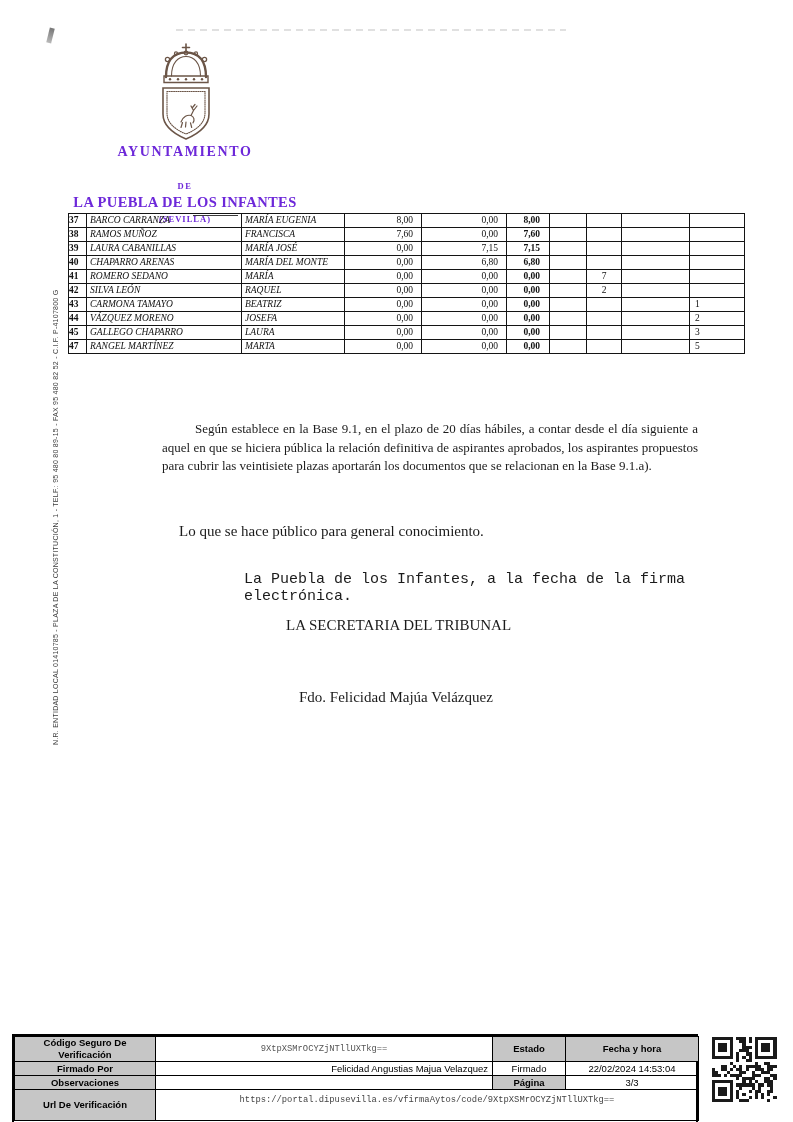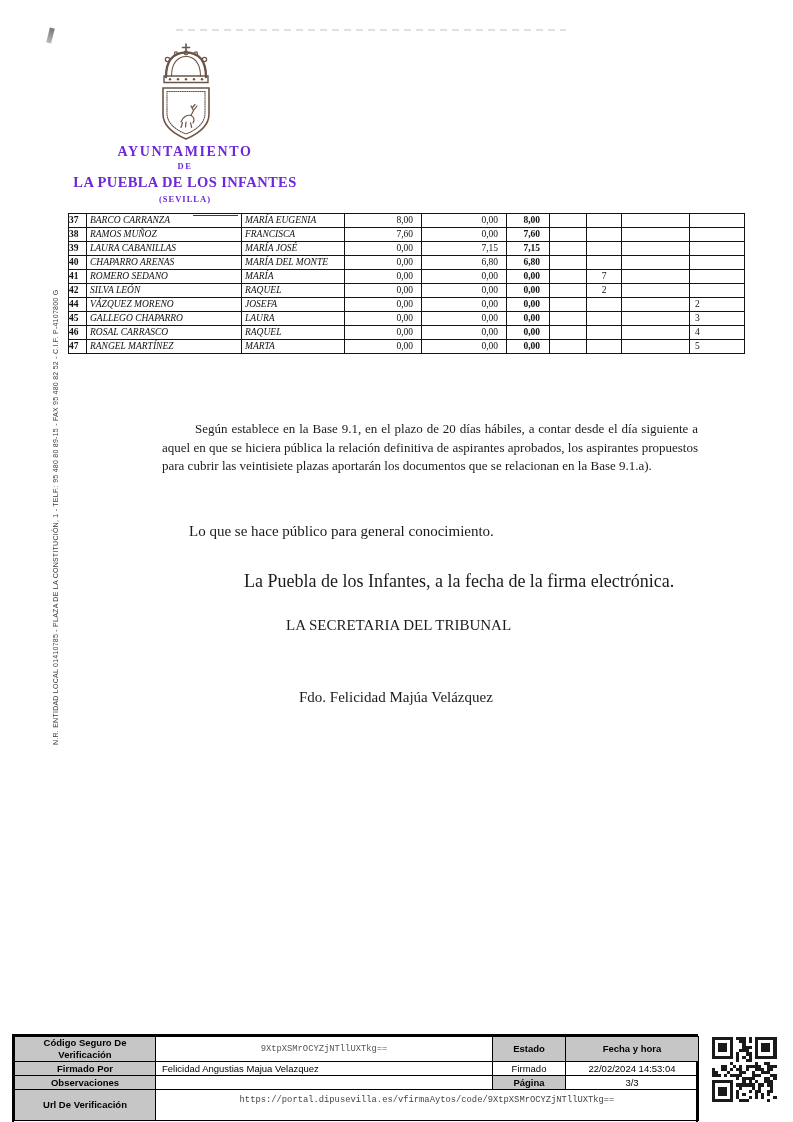--- a/index.html
+++ b/index.html
@@ -11,21 +11,21 @@
   .tick-artifact{position:absolute;left:48px;top:28px;width:5px;height:15px;
     background:linear-gradient(#777,#b9b9b9);transform:rotate(14deg);}
   .line-artifact{position:absolute;left:176px;top:29px;width:390px;height:2px;opacity:.55;
     background:repeating-linear-gradient(90deg,#c7c7c7 0 7px,transparent 7px 12px);}
   .overline-artifact{position:absolute;left:193px;top:215px;width:45px;height:1.4px;background:#3a3a3a;}
 
   
   .crest{position:absolute;left:141px;top:42px;width:90px;height:102px;}
   .org-block{position:absolute;left:60px;top:144px;width:250px;text-align:center;color:#6d28d9;}
   .org-line1{font-size:14px;letter-spacing:1.6px;font-weight:bold;}
-  .org-line2{font-size:8.5px;letter-spacing:1.5px;margin-top:1px;font-weight:bold;}
+  .org-line2{font-size:8.5px;letter-spacing:1.5px;margin-top:21px;font-weight:bold;}
   .org-line3{font-size:14.5px;letter-spacing:.4px;margin-top:3px;font-weight:bold;white-space:nowrap;}
   .org-line4{font-size:8.5px;letter-spacing:1px;margin-top:3px;font-weight:bold;}
 
   
   .side-text{position:absolute;left:52px;top:745px;transform-origin:0 0;transform:rotate(-90deg);
     white-space:nowrap;font-family:"Liberation Sans",sans-serif;font-size:7px;letter-spacing:.25px;color:#3c3c3c;}
 
   
   .results{position:absolute;left:68px;top:213px;border-collapse:collapse;table-layout:fixed;
     font-size:9.5px;color:#101010;}
@@ -33,32 +33,32 @@
   .results td.num{font-weight:bold;text-align:left;}
   .results td.surname,.results td.given{padding-left:3px;font-style:italic;}
   .results td.score{text-align:right;padding-right:8px;}
   .results td.total{font-weight:bold;text-align:right;padding-right:9px;}
   .results td.c8{text-align:center;}
   .results td.c10{padding-left:5px;}
 
   
   .paragraph{position:absolute;left:130px;top:420px;width:536px;font-size:13px;line-height:18.5px;
     text-align:justify;text-indent:33px;margin-left:32px;}
-  .line-public{position:absolute;left:189px;top:523px;font-size:15px;text-align:center;}
-  .line-place{position:absolute;left:244px;top:571px;font-size:18px;}
+  .line-public{position:absolute;left:179px;top:523px;font-size:15px;text-align:center;}
+  .line-place{position:absolute;left:244px;top:571px;font-size:15px;font-family:Liberation Mono, monospace;}
   .line-role{position:absolute;left:286px;top:617px;font-size:15px;}
   .line-signed{position:absolute;left:299px;top:689px;font-size:15px;}
 
   
   .footer-box{position:absolute;left:12px;top:1034px;width:686px;border:2px solid #000;padding:0 0 2px 0;box-sizing:border-box;}
   .footer-table{border-collapse:collapse;table-layout:fixed;width:100%;
     font-family:"Liberation Sans",sans-serif;font-size:9.5px;color:#000;}
   .footer-table td{border:1px solid #000;padding:0 4px;height:13px;line-height:12px;overflow:hidden;}
   .footer-table td.lbl{background:#c6c6c6;font-weight:bold;text-align:center;}
-  .footer-table td.val{text-align:left;padding-left:6px;}
+  .footer-table td.val{text-align:right;padding-left:6px;}
   .footer-table td.mono{font-family:"Liberation Mono",monospace;font-size:8.8px;color:#555;text-align:center;}
   .footer-table td.ctr{text-align:center;}
   .footer-table td.url-cell{vertical-align:top;padding-top:4px;height:26px;color:#444;}
 
   .qr-wrap{position:absolute;left:710px;top:1037px;width:68px;height:65px;}
 </style>
 </head>
 <body>
 
 <div class="tick-artifact"></div>
@@ -176,20 +176,32 @@
         <td class="given">RAQUEL</td>
         <td class="score">0,00</td>
         <td class="score">0,00</td>
         <td class="total">0,00</td>
         <td class="c7"></td>
         <td class="c8">2</td>
         <td class="c9"></td>
         <td class="c10"></td>
       </tr>
       <tr>
+        <td class="num">43</td>
+        <td class="surname">CARMONA TAMAYO</td>
+        <td class="given">BEATRIZ</td>
+        <td class="score">0,00</td>
+        <td class="score">0,00</td>
+        <td class="total">0,00</td>
+        <td class="c7"></td>
+        <td class="c8"></td>
+        <td class="c9"></td>
+        <td class="c10">1</td>
+      </tr>
+      <tr>
         <td class="num">44</td>
         <td class="surname">VÁZQUEZ MORENO</td>
         <td class="given">JOSEFA</td>
         <td class="score">0,00</td>
         <td class="score">0,00</td>
         <td class="total">0,00</td>
         <td class="c7"></td>
         <td class="c8"></td>
         <td class="c9"></td>
         <td class="c10">2</td>
@@ -198,32 +210,20 @@
         <td class="num">45</td>
         <td class="surname">GALLEGO CHAPARRO</td>
         <td class="given">LAURA</td>
         <td class="score">0,00</td>
         <td class="score">0,00</td>
         <td class="total">0,00</td>
         <td class="c7"></td>
         <td class="c8"></td>
         <td class="c9"></td>
         <td class="c10">3</td>
-      </tr>
-      <tr>
-        <td class="num">46</td>
-        <td class="surname">ROSAL CARRASCO</td>
-        <td class="given">RAQUEL</td>
-        <td class="score">0,00</td>
-        <td class="score">0,00</td>
-        <td class="total">0,00</td>
-        <td class="c7"></td>
-        <td class="c8"></td>
-        <td class="c9"></td>
-        <td class="c10">4</td>
       </tr>
       <tr>
         <td class="num">47</td>
         <td class="surname">RANGEL MARTÍNEZ</td>
         <td class="given">MARTA</td>
         <td class="score">0,00</td>
         <td class="score">0,00</td>
         <td class="total">0,00</td>
         <td class="c7"></td>
         <td class="c8"></td>

